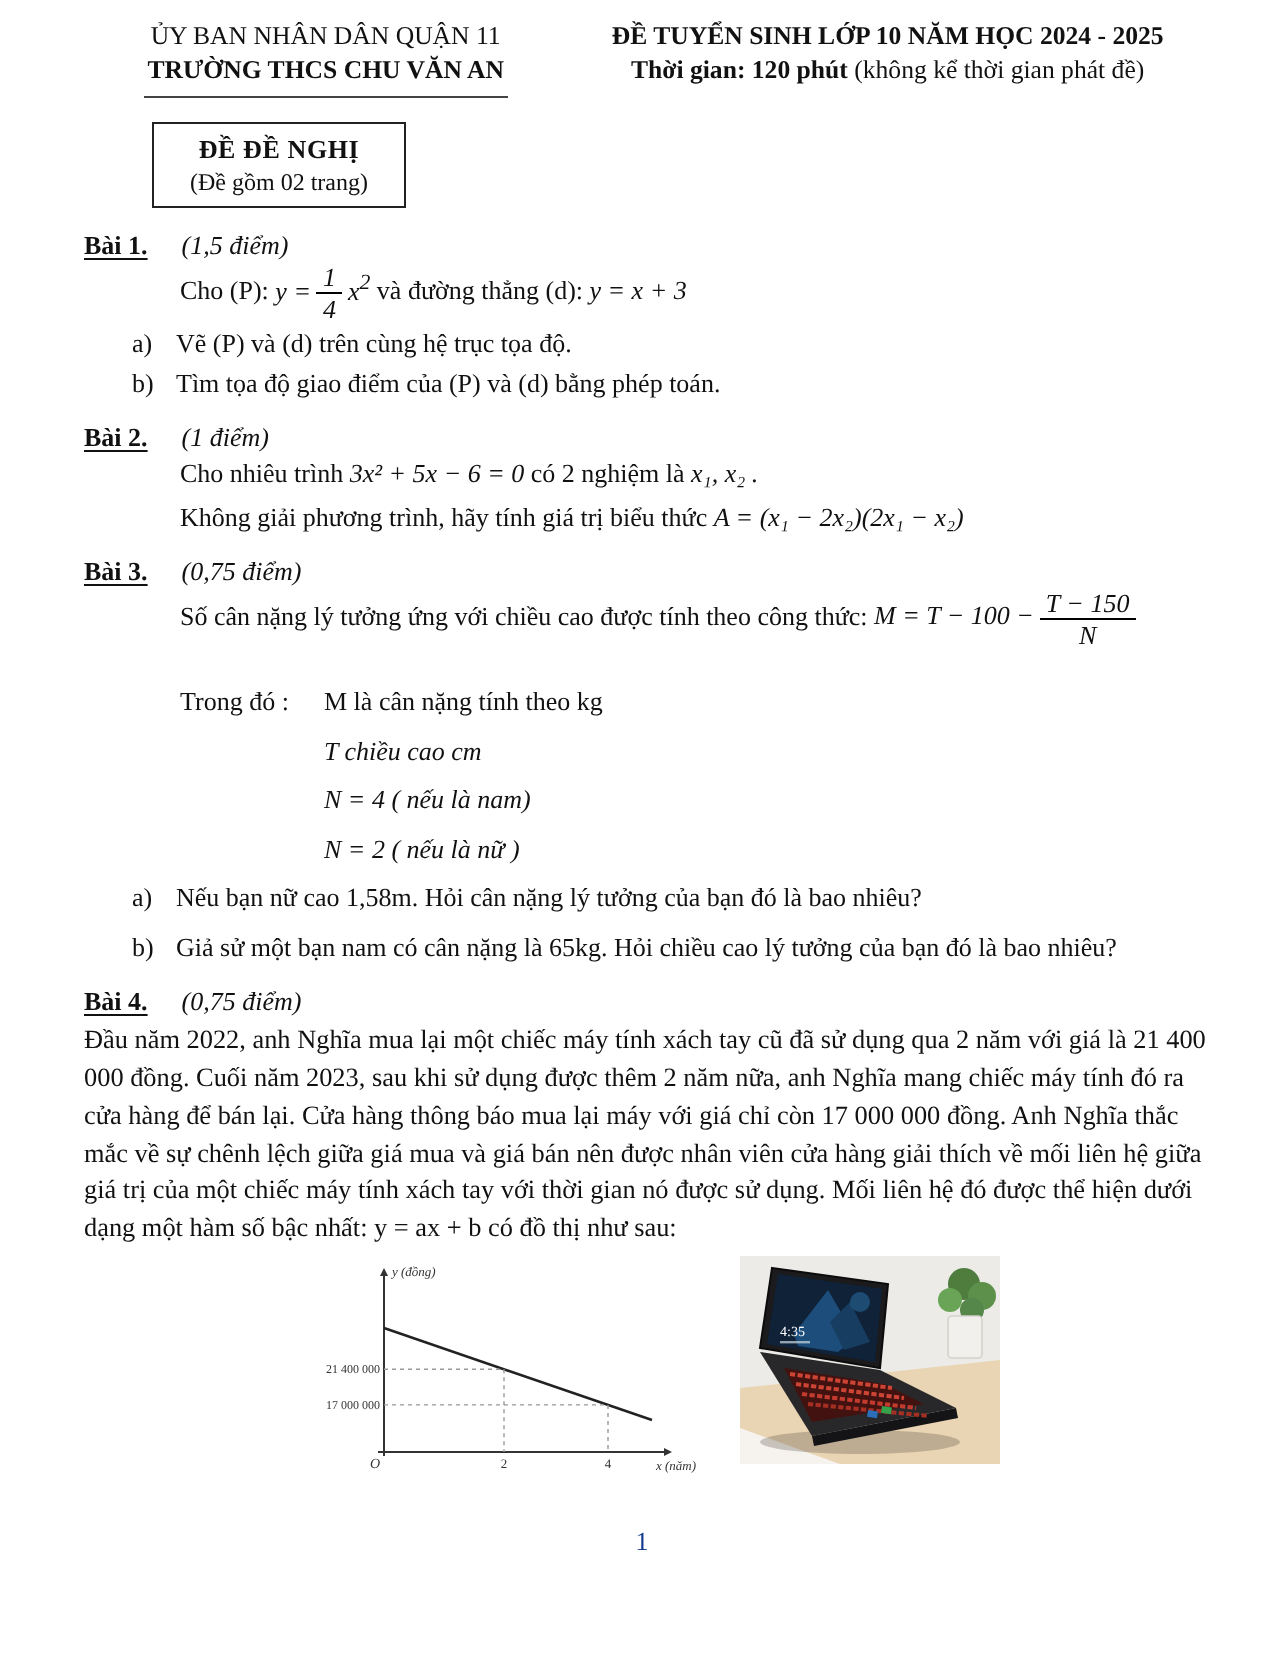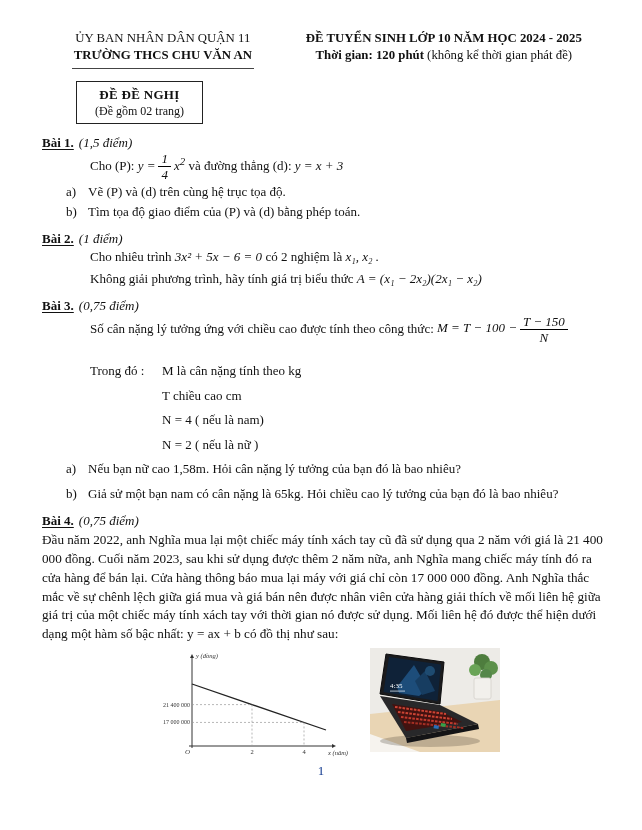--- a/index.html
+++ b/index.html
@@ -1,49 +1,49 @@
 <!DOCTYPE html>
 <html><head>
 <meta charset="utf-8">
 <style>
   html,body{margin:0;padding:0;background:#fff;}
   .page{
     width:642px;height:830px;position:relative;background:#fff;
-    box-sizing:border-box;padding:30px 38px 0 42px;overflow:hidden;
+    box-sizing:border-box;padding:10px 38px 0 42px;overflow:hidden;
     font-family:"Liberation Serif","DejaVu Serif",serif;
     font-size:13px;color:#111;line-height:1.35;
   }
   .b{font-weight:bold}
   .hdr{display:flex;width:100%;}
   .hdr-left{width:43%;text-align:center;}
   .hdr-right{width:57%;text-align:center;}
   .hdr-line{font-size:12.8px;}
   .school{font-weight:bold;display:inline-block;border-bottom:1.4px solid #444;padding:0 2px 3px 2px;}
   .exam-box{
     display:inline-block;border:1.6px solid #222;text-align:center;
     padding:4px 18px;margin:12px 0 0 34px;
   }
   .exam-box .t1{font-weight:bold;font-size:13px;letter-spacing:.3px;}
   .exam-box .t2{font-size:12px;}
   .section{margin-top:10px;}
   .sec-head{margin-top:10px;}
   .sec-title{font-weight:bold;text-decoration:underline;text-underline-offset:2px;}
-  .sec-pts{font-style:italic;margin-left:5px;}
+  .sec-pts{font-style:italic;margin-left:17px;}
   .indent1{padding-left:48px;}
   .math{font-style:italic;}
   .frac{display:inline-block;vertical-align:middle;text-align:center;line-height:1.02;margin:0 3px;font-style:italic;}
   .frac .num{display:block;border-bottom:1px solid #000;padding:0 3px 1px 3px;}
   .frac .den{display:block;padding-top:1px;}
   .items{padding-left:24px;margin-top:2px;}
   .item{display:flex;margin-top:2px;}
   .item .lbl{width:22px;flex:0 0 22px;}
   .item3{margin-top:7px;}
   .where-row{padding-left:48px;display:flex;margin-top:18px;}
   .where-row .wlbl{width:72px;flex:0 0 72px;}
-  .def-line{padding-left:120px;margin-top:7px;}
+  .def-line{padding-left:120px;margin-top:7px;font-style:italic;}
   .para{margin-top:1px;text-align:left;line-height:1.43;font-size:13.2px;}
   .fig-row{display:flex;align-items:flex-start;margin-top:4px;margin-left:104px;gap:12px;}
   .chart-wrap{width:212px;}
   .photo-wrap{width:130px;}
   .page-num{position:absolute;left:0;right:0;top:762px;text-align:center;font-size:13px;color:#123a8f;}
   svg text{font-family:"Liberation Serif","DejaVu Serif",serif;}
 </style>
 </head>
 <body>
 

